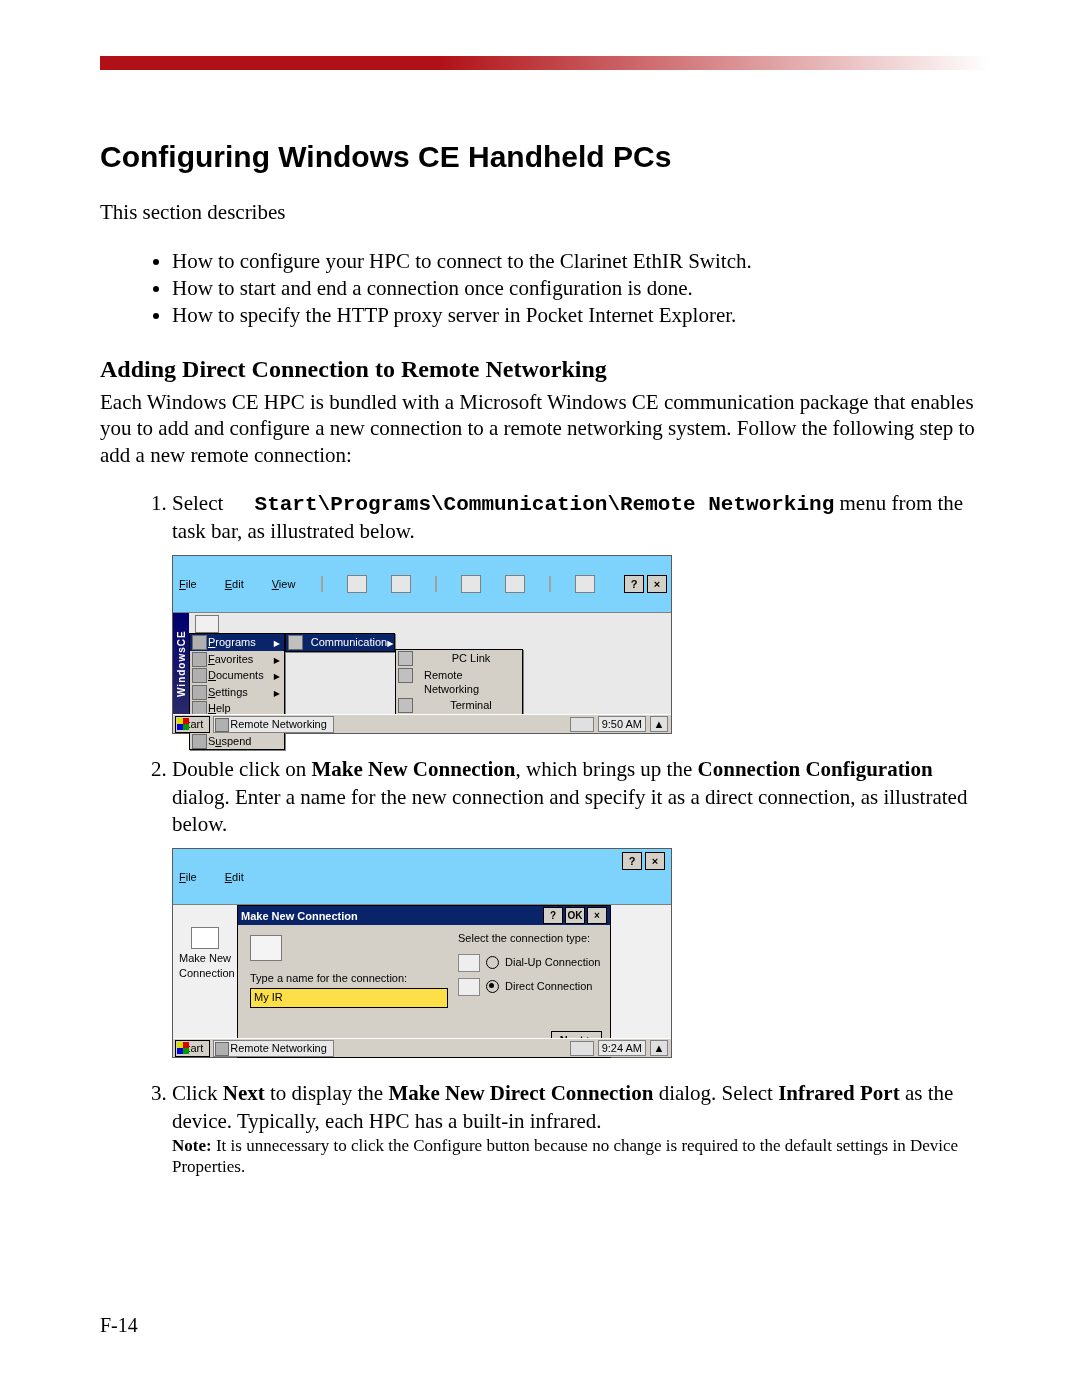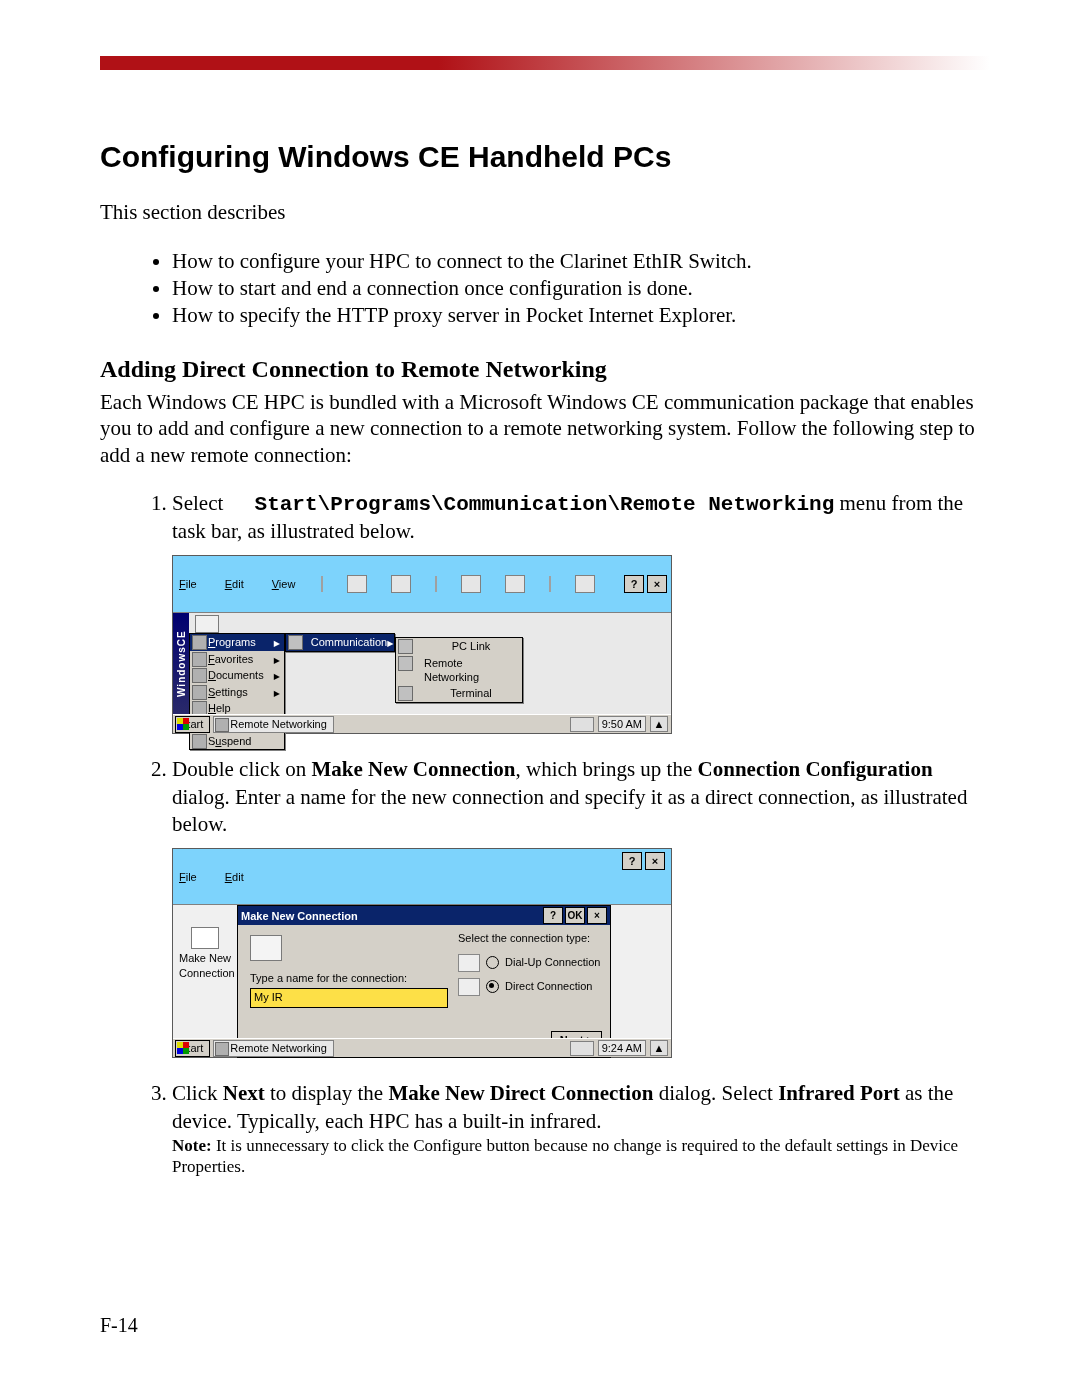--- a/index.html
+++ b/index.html
@@ -144,21 +144,21 @@
   }
   .sm-item.sel { background:#0a246a; color:#fff; }
   .sm-item .arw::after { content:"\25B6"; font-size:8px; }
   .sm-item .ul { text-decoration: underline; }
 
   .submenu {
     position:absolute; border:1px solid #000; background:#d4d0c8;
     box-shadow: 1px 1px 0 #808080;
   }
   .sub1 { left:112px; top:20px; width:108px; }
-  .sub2 { left:222px; top:24px; width:126px; }
+  .sub2 { left:222px; top:36px; width:126px; }
   .sub-item {
     display:flex; align-items:center; justify-content:center;
     padding: 1px 4px 1px 28px; position:relative;
   }
   .sub-item .ico { position:absolute; left:2px; top:1px; width:13px; height:13px; background:#c0c0c0; border:1px solid #6a6a6a; }
   .sub-item.sel { background:#0a246a; color:#fff; }
   .sub-item .arw::after { content:"\25B6"; font-size:8px; }
 
   .taskbar {
     position:absolute; left:0; right:0; bottom:0; height:18px;

